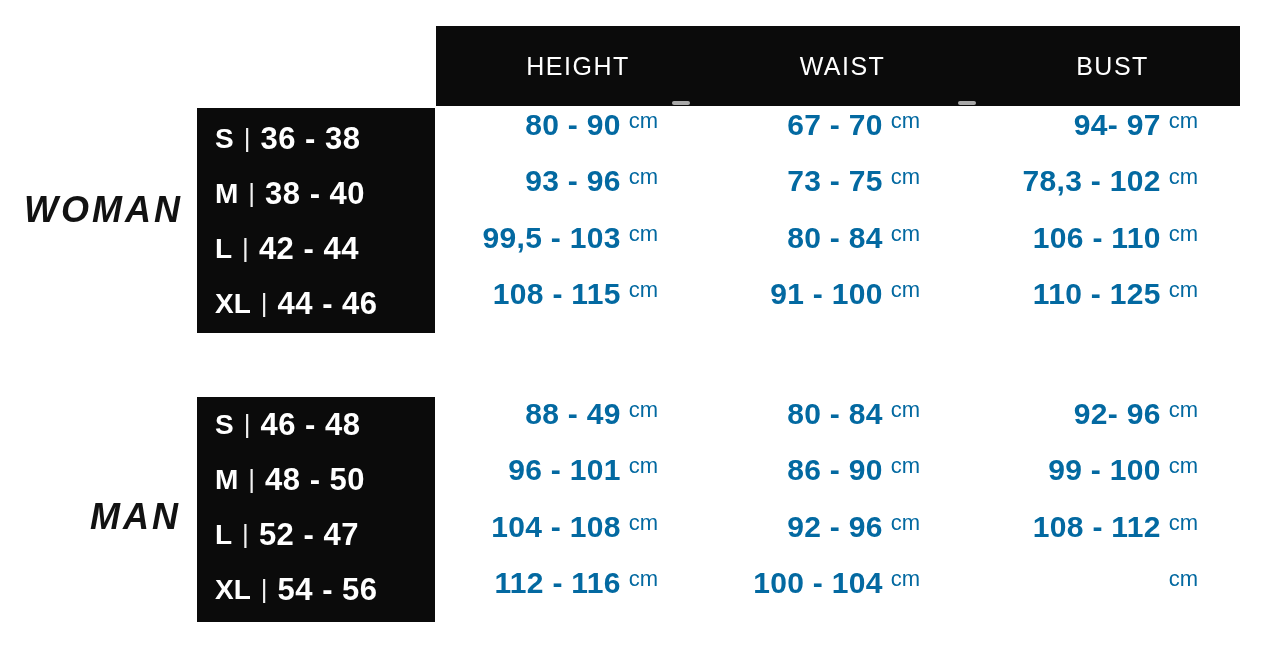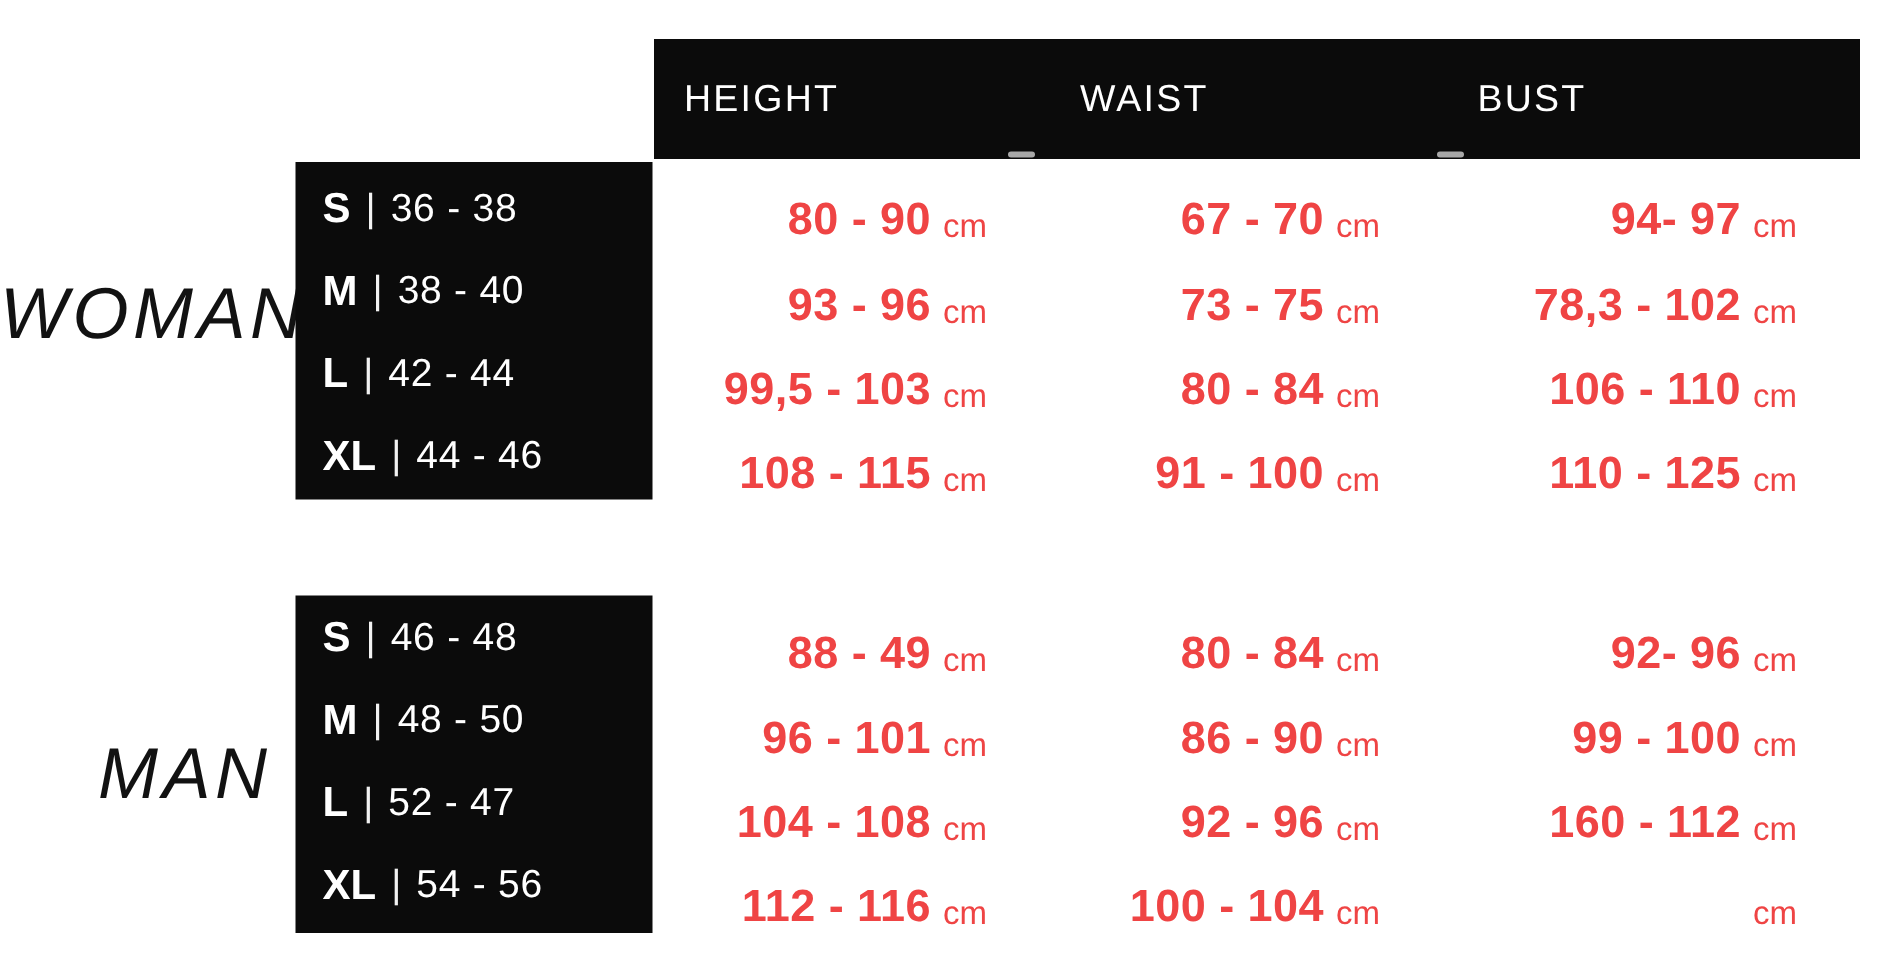--- a/index.html
+++ b/index.html
@@ -16,21 +16,21 @@
   .header-bar {
     position: absolute;
     left: 436px; top: 26px;
     width: 804px; height: 80px;
     background: #0b0b0b;
     display: grid;
     grid-template-columns: 264px 265px 275px;
     align-items: center;
   }
   .hcell {
-    text-align: left;
+    text-align: center;
     color: #ffffff;
     font-size: 25px;
     font-weight: 400;
     letter-spacing: 1.5px;
     margin-left: 20px;
   }
   .notch {
     position: absolute;
     bottom: 1px;
     width: 18px; height: 4px;
@@ -40,22 +40,22 @@
   }
   .notch.n1 { left: 236px; }
   .notch.n2 { left: 522px; }
 
   
   .section-label {
     position: absolute;
     left: 0;
     text-align: right;
     color: #121212;
-    font-size: 48px;
-    font-weight: 400;
+    font-size: 36px;
+    font-weight: 700;
     font-style: italic;
     letter-spacing: 3px;
     line-height: 42px;
     text-transform: uppercase;
   }
   .section-label.woman { width: 183px; top: 189px; }
   .section-label.man   { width: 181px; top: 496px; }
 
   
   .size-box {
@@ -72,39 +72,39 @@
   .size-row {
     height: 55px;
     display: flex;
     align-items: center;
     padding-left: 18px;
     color: #ffffff;
     white-space: nowrap;
   }
   .size-letter { font-size: 28px; font-weight: 700; }
   .size-sep    { font-size: 26px; font-weight: 400; margin: 0 10px; opacity: 0.95; }
-  .size-range  { font-size: 26px; font-weight: 400; letter-spacing: 0.5px; }
+  .size-range  { font-size: 31px; font-weight: 700; letter-spacing: 0.5px; }
 
   
   .values-grid {
     position: absolute;
     left: 436px;
     width: 804px; height: 225px;
     display: grid;
     grid-template-columns: 264px 265px 275px;
     grid-template-rows: repeat(4, 56.25px);
   }
   .values-grid.woman-grid { top: 108px; }
   .values-grid.man-grid   { top: 397px; }
   .vcell {
     display: flex;
-    align-items: flex-end;
+    align-items: flex-start;
     justify-content: flex-end;
     white-space: nowrap;
-    color: #ef4444;
+    color: #0369a1;
   }
   .vcell.c1 { padding-right: 42px; }
   .vcell.c2 { padding-right: 45px; }
   .vcell.c3 { padding-right: 42px; }
   .num  { font-size: 30px; font-weight: 700; letter-spacing: 0.3px; }
   .unit { font-size: 22px; font-weight: 400; margin-left: 8px; }
 </style>
 </head>
 <body>
 
@@ -245,21 +245,21 @@
       </div>
     <div class="vcell c1">
         <span class="num">104 - 108</span>
         <span class="unit">cm</span>
       </div>
     <div class="vcell c2">
         <span class="num">92 - 96</span>
         <span class="unit">cm</span>
       </div>
     <div class="vcell c3">
-        <span class="num">160 - 112</span>
+        <span class="num">108 - 112</span>
         <span class="unit">cm</span>
       </div>
     <div class="vcell c1">
         <span class="num">112 - 116</span>
         <span class="unit">cm</span>
       </div>
     <div class="vcell c2">
         <span class="num">100 - 104</span>
         <span class="unit">cm</span>
       </div>

